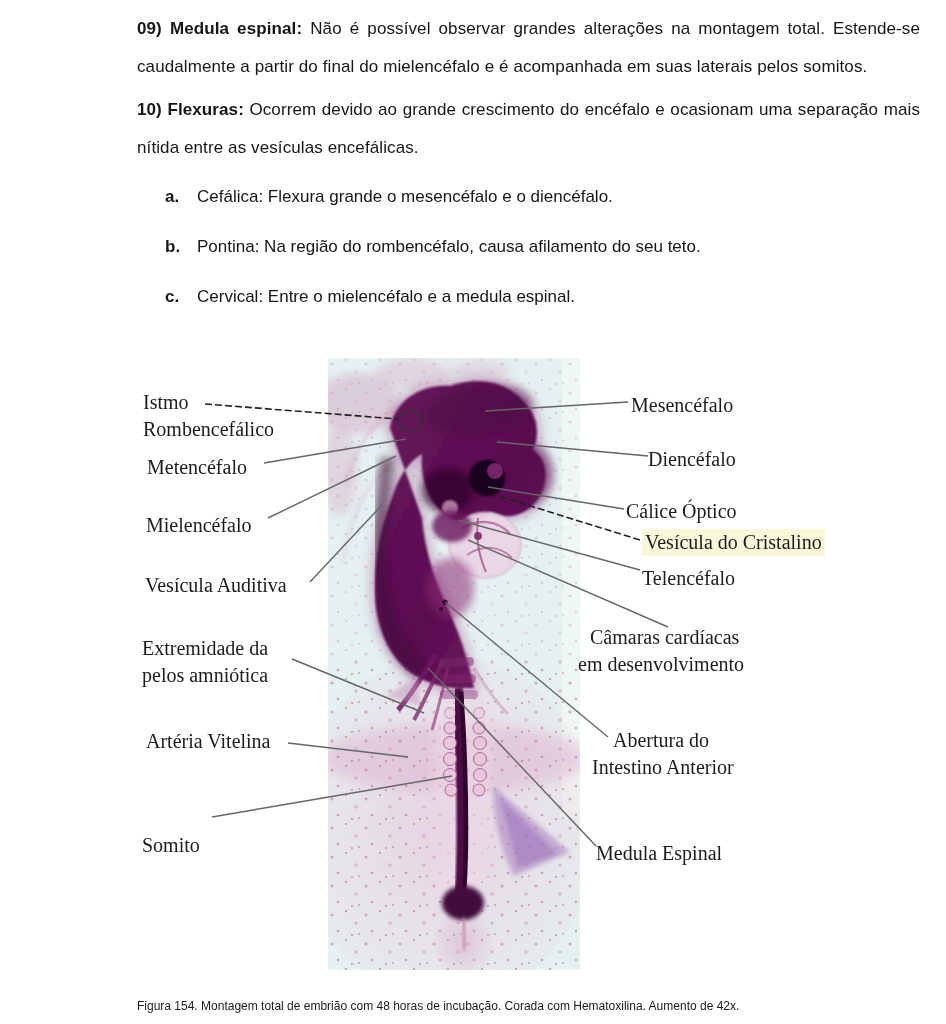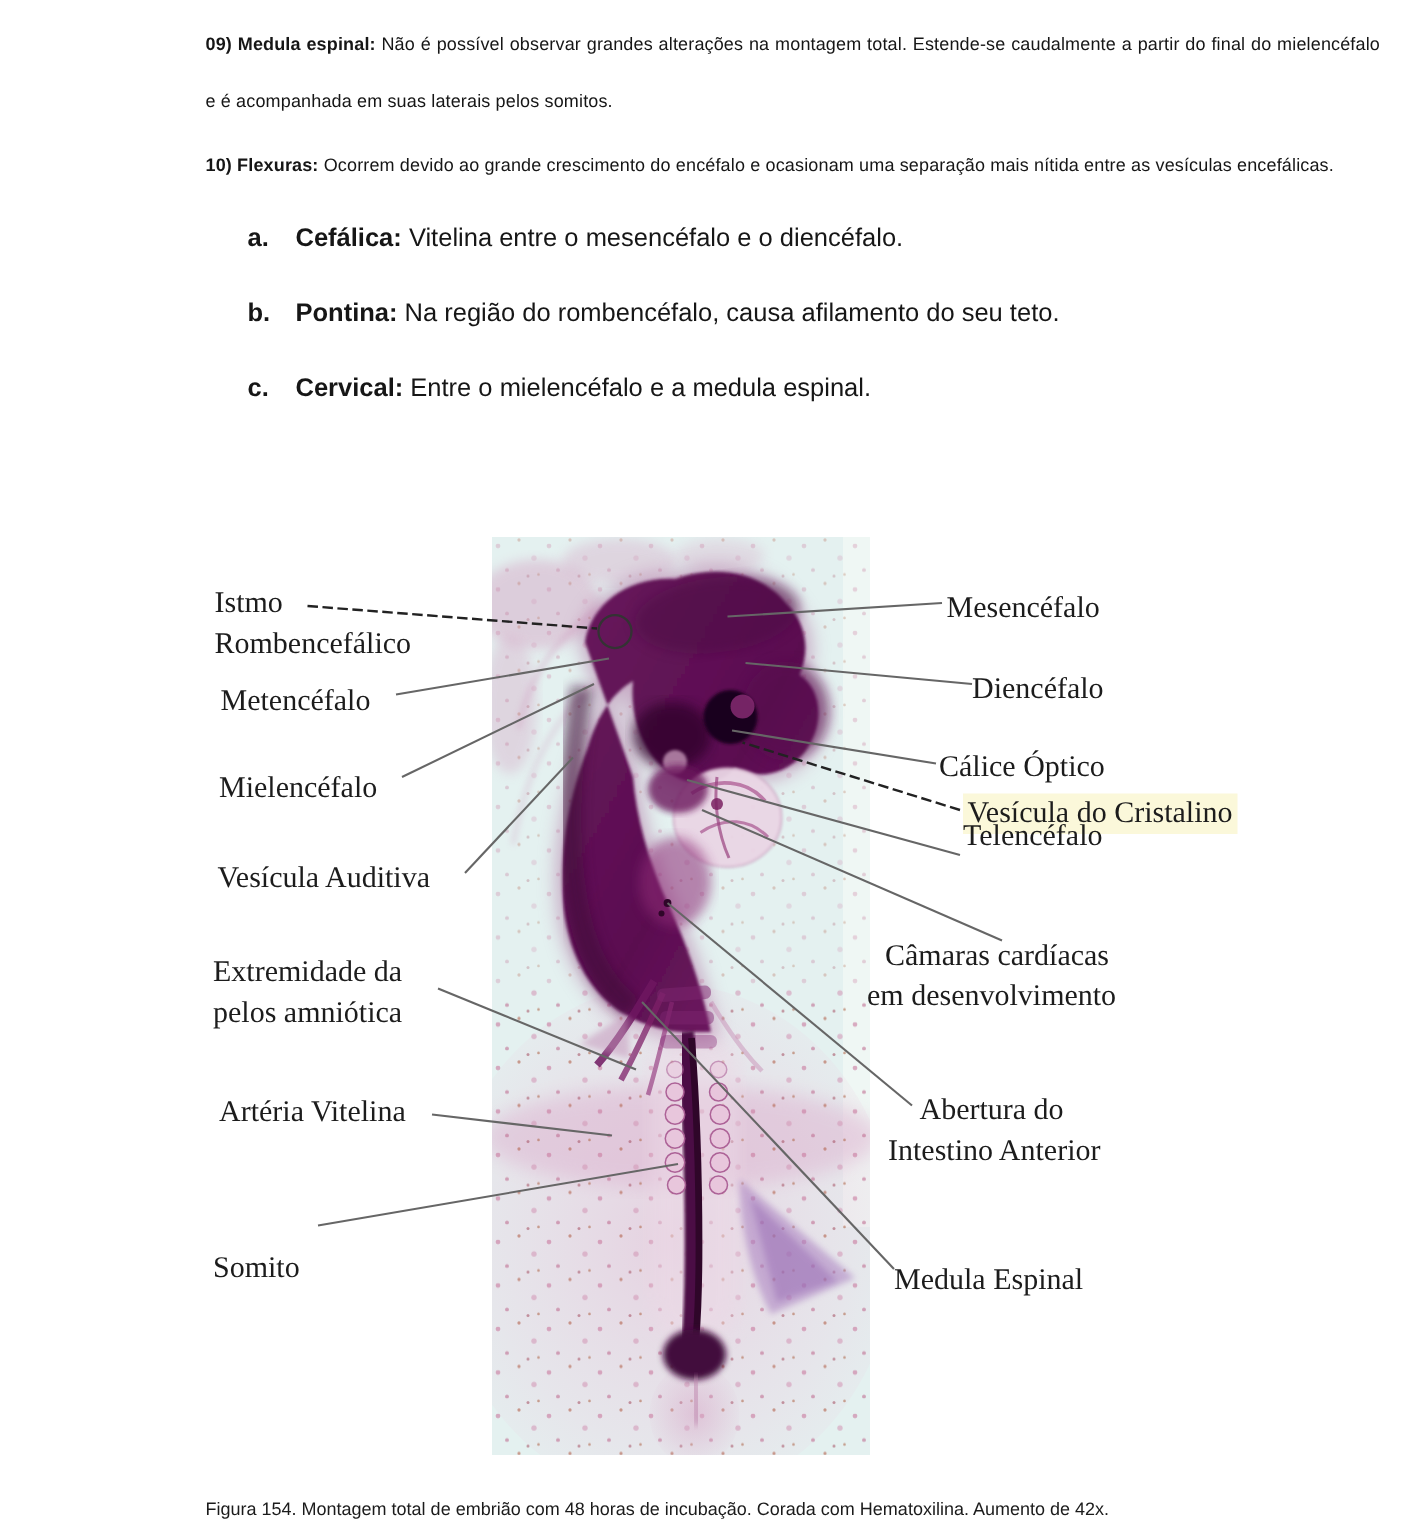--- a/index.html
+++ b/index.html
@@ -2,27 +2,27 @@
 <html><head>
 <meta charset="utf-8">
 <style>
   html,body{margin:0;padding:0;}
   body{
     width:946px;height:1024px;position:relative;background:#ffffff;
     font-family:"Liberation Sans",sans-serif;color:#161616;
     overflow:hidden;
   }
   .text-col{position:absolute;left:137px;top:0;width:783px;padding-top:10px;}
-  .para{margin:0;font-size:12px;line-height:38px;text-align:justify;letter-spacing:.1px;}
+  .para{margin:0;font-size:17px;line-height:38px;text-align:justify;letter-spacing:.1px;}
   .para + .para{margin-top:5px;}
   .para b{font-weight:bold;}
   .flex-list{margin-top:11px;}
   .list-item{display:flex;margin-left:28px;margin-bottom:12px;font-size:17px;line-height:38px;}
   .li-marker{font-weight:bold;width:21px;flex:0 0 21px;margin-right:11px;}
-  .li-text b{font-weight:bold;margin-top:16px;}
+  .li-text b{font-weight:normal;margin-top:16px;}
   .figure{position:absolute;left:0;top:358px;width:918px;height:615px;}
   .micrograph{position:absolute;left:328px;top:0;width:252px;height:612px;z-index:1;}
   .leaders{position:absolute;left:0;top:0;width:946px;height:615px;z-index:2;pointer-events:none;}
   .fig-label{
     position:absolute;z-index:3;white-space:pre-line;
     font-family:"Liberation Serif",serif;font-size:20px;line-height:27px;color:#1c1c1c;
   }
   .hl-yellow{background:#fbf8da;padding:0 3px;text-align:right;}
   .ind12{text-indent:12px;}
   .ind21{text-indent:21px;}
@@ -30,21 +30,21 @@
 </style>
 </head>
 <body>
 
 <div class="text-col">
   <p class="para"><b>09) Medula espinal:</b><span> Não é possível observar grandes alterações na montagem total. Estende-se caudalmente a partir do final do mielencéfalo e é acompanhada em suas laterais pelos somitos.</span></p>
   <p class="para"><b>10) Flexuras:</b><span> Ocorrem devido ao grande crescimento do encéfalo e ocasionam uma separação mais nítida entre as vesículas encefálicas.</span></p>
   <div class="flex-list">
     <div class="list-item">
       <span class="li-marker">a.</span>
-      <span class="li-text"><b>Cefálica:</b><span> Vitelina entre o mesencéfalo e o diencéfalo.</span></span>
+      <span class="li-text"><b>Cefálica:</b><span> Flexura grande o mesencéfalo e o diencéfalo.</span></span>
     </div>
     <div class="list-item">
       <span class="li-marker">b.</span>
       <span class="li-text"><b>Pontina:</b><span> Na região do rombencéfalo, causa afilamento do seu teto.</span></span>
     </div>
     <div class="list-item">
       <span class="li-marker">c.</span>
       <span class="li-text"><b>Cervical:</b><span> Entre o mielencéfalo e a medula espinal.</span></span>
     </div>
   </div>
@@ -195,21 +195,21 @@
   <div class="fig-label" style="left:146px;top:154px;">Mielencéfalo</div>
   <div class="fig-label" style="left:145px;top:214px;">Vesícula Auditiva</div>
   <div class="fig-label" style="left:142px;top:277px;">Extremidade da
 pelos amniótica</div>
   <div class="fig-label" style="left:146px;top:370px;">Artéria Vitelina</div>
   <div class="fig-label" style="left:142px;top:444px;margin-top:30px;">Somito</div>
   <div class="fig-label" style="left:631px;top:34px;">Mesencéfalo</div>
   <div class="fig-label" style="left:648px;top:88px;">Diencéfalo</div>
   <div class="fig-label" style="left:626px;top:140px;">Cálice Óptico</div>
   <div class="fig-label hl-yellow" style="left:642px;top:171px;">Vesícula do Cristalino</div>
-  <div class="fig-label" style="left:642px;top:186px;">Telencéfalo</div>
+  <div class="fig-label" style="left:642px;top:207px;">Telencéfalo</div>
   <div class="fig-label ind21" style="left:592px;top:369px;">Abertura do
 Intestino Anterior</div>
   <div class="fig-label ind12" style="left:578px;top:266px;">Câmaras cardíacas
 em desenvolvimento</div>
   <div class="fig-label" style="left:596px;top:482px;">Medula Espinal</div>
 </div>
 
 <div class="caption">Figura 154. Montagem total de embrião com 48 horas de incubação. Corada com Hematoxilina. Aumento de 42x.</div>
 
 </body></html>

